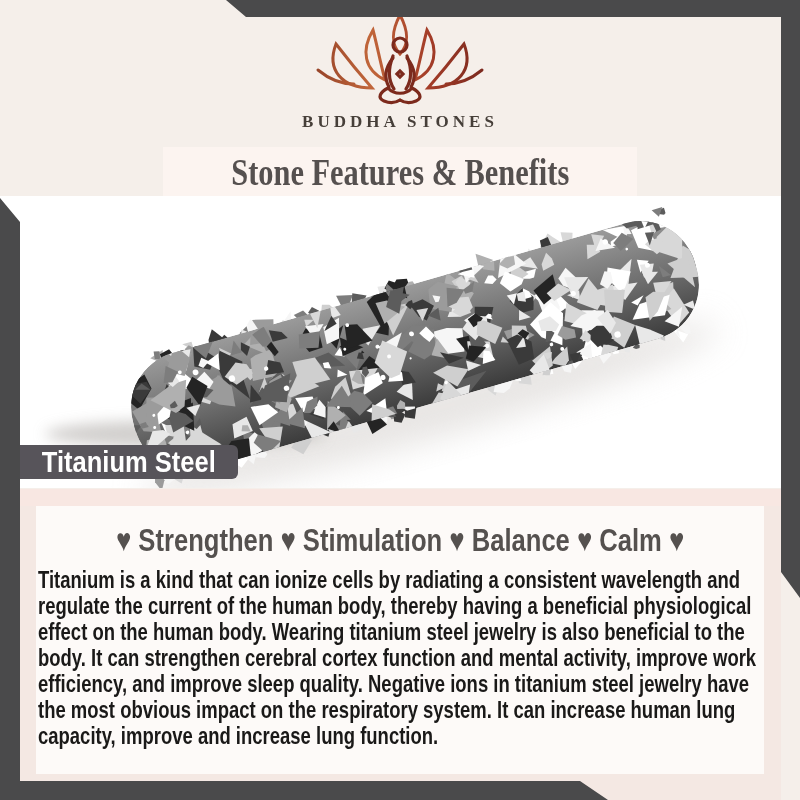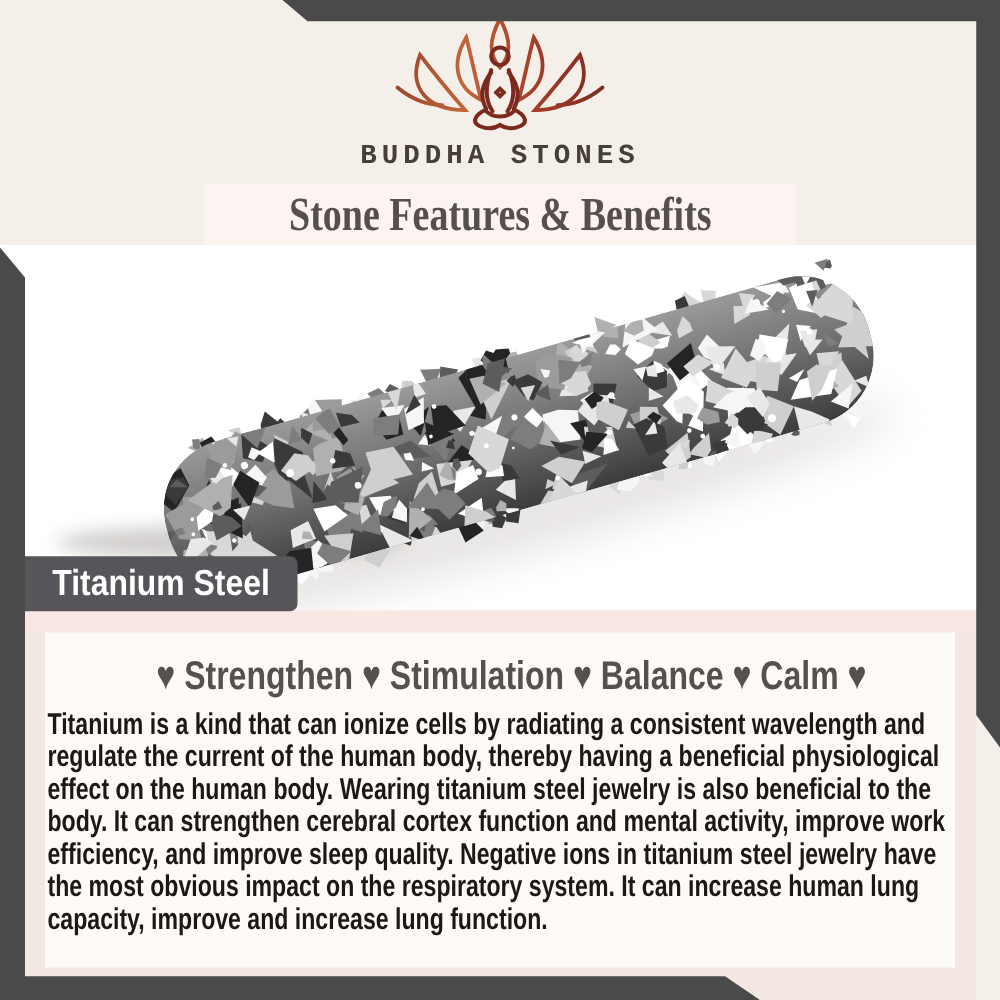--- a/index.html
+++ b/index.html
@@ -6,58 +6,58 @@
   body{
     width:800px;height:800px;position:relative;overflow:hidden;
     background:var(--canvas-cream,#f5efea);
     font-family:"Liberation Sans",sans-serif;
   }
   .abs{position:absolute;}
   
   .logo-svg{left:300px;top:12px;width:200px;height:100px;}
   .brand-name{
     left:0;top:112px;width:800px;text-align:center;
-    font-family:Liberation Mono, monospace;font-size:22px;letter-spacing:4px;
+    font-family:Liberation Serif, serif;font-size:17px;letter-spacing:4px;
     color:var(--brand-text,#463f39);font-weight:600;
   }
   
   .title-band{
     left:163px;top:147px;width:474px;height:49px;
     background:var(--title-band-bg,#fcf4f0);
     display:flex;align-items:center;justify-content:center;font-family:Liberation Serif, serif;
   }
   .title-band .t{
     display:inline-block;transform:scaleX(0.8);
     font-size:38px;font-weight:bold;color:var(--title-text,#55504f);
     white-space:nowrap;letter-spacing:0;
   }
   
   .photo-area{left:0;top:196px;width:800px;height:292px;background:var(--photo-bg,#ffffff);}
   .photo-area svg{position:absolute;left:0;top:0;}
   
   .stone-label{
-    left:20px;top:445px;width:218px;height:44px;
+    left:20px;top:445px;width:218px;height:34px;
     background:var(--label-bg,#57545a);
     border-radius:0 6px 6px 0;
     display:flex;align-items:center;justify-content:center;
     z-index:5;
   }
   .stone-label .t{
     display:inline-block;transform:scaleX(0.88);
     color:var(--label-text,#ffffff);font-size:29px;font-weight:bold;white-space:nowrap;
   }
   .pink-strip{left:20px;top:489px;width:761px;height:17px;background:var(--pink-strip,#f8e7e2);}
   
   .benefits{left:20px;top:506px;width:761px;height:294px;background:var(--benefits-bg,#f4e8e3);}
   .panel{
     position:absolute;left:16px;top:0;width:728px;height:268px;
     background:var(--panel-bg,#fdfaf8);overflow:hidden;
   }
   .hearts-heading{
-    margin:16px 0 0 0;width:100%;text-align:right;
+    margin:16px 0 0 0;width:100%;text-align:center;
   }
   .hearts-heading .t{
     display:inline-block;transform:scaleX(0.8);
     font-size:32px;font-weight:bold;color:var(--heading-text,#55514f);white-space:nowrap;
   }
   .description{
     margin:8px 0 0 0;padding:0;
     width:940px;transform:scaleX(0.77);transform-origin:0 0;
     font-size:24px;font-weight:bold;line-height:26px;
     color:var(--body-text,#1a1918);margin-left:2px;

